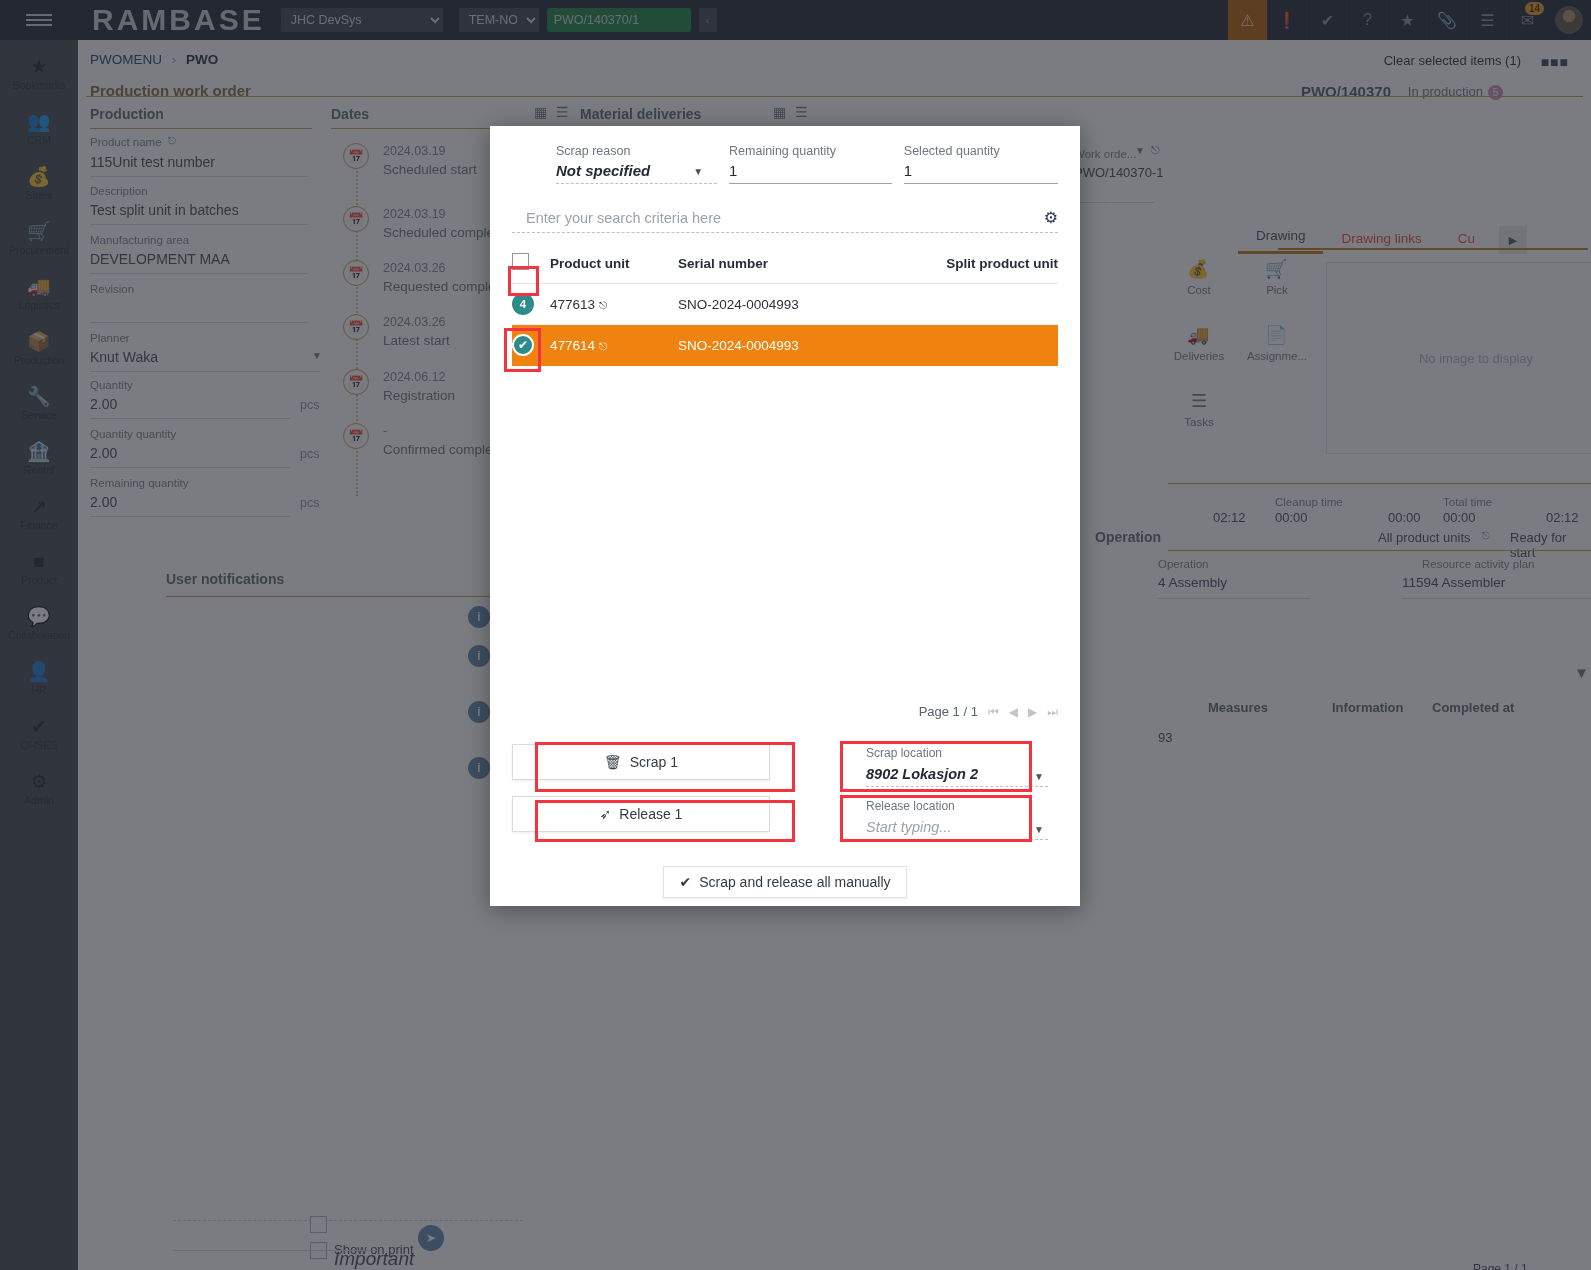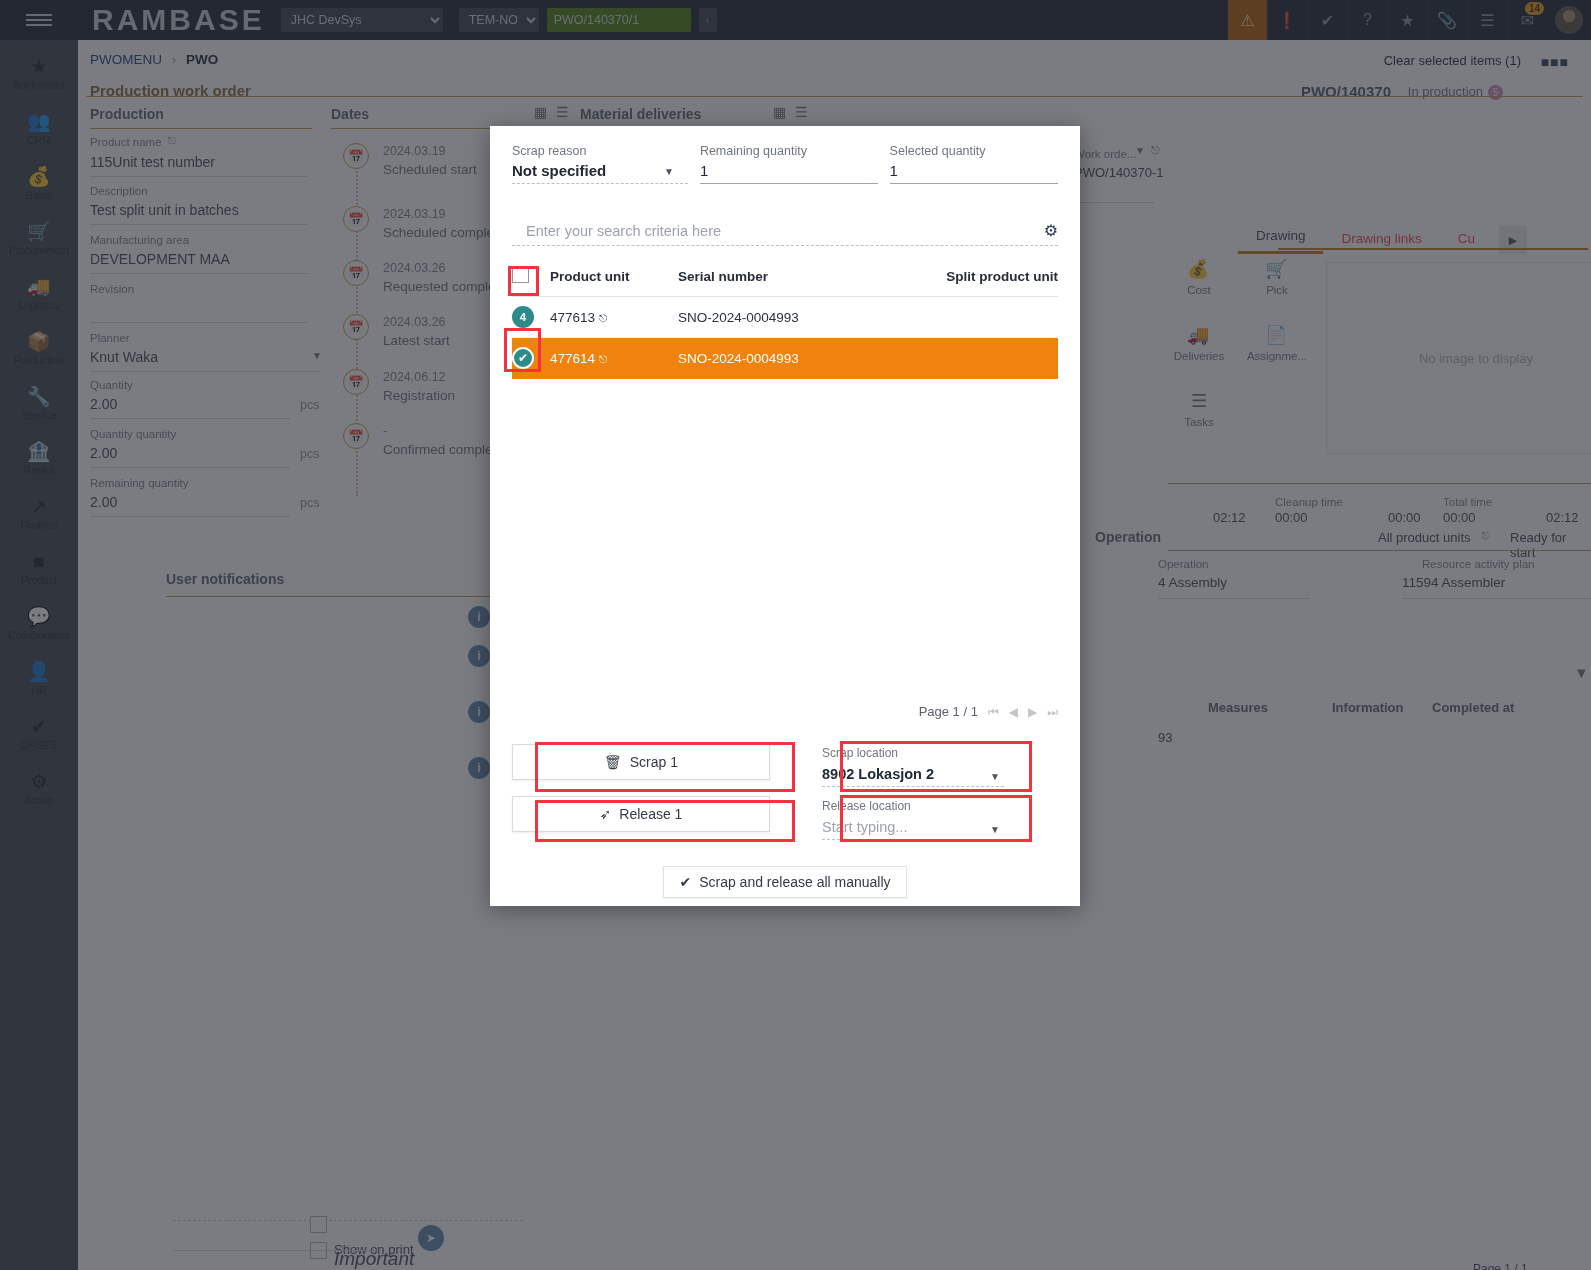--- a/index.html
+++ b/index.html
@@ -26,21 +26,21 @@
     margin-left: 14px; user-select: none;
   }
   .topsel {
     margin-left: 16px; height: 24px; background: #3b414f; border: none; color: #d4d7dd;
     font-size: 12.5px; padding: 0 6px; font-family: "Liberation Sans", sans-serif;
     border-radius: 2px;
   }
   .topsel.wide { width: 162px; }
   .topsel.mid  { width: 80px; }
   .topinput {
-    margin-left: 8px; height: 24px; width: 144px; background: #4d7c0f; border: none;
+    margin-left: 8px; height: 24px; width: 144px; background: #15803d; border: none;
     color: #d4d7dd; font-size: 12.5px; padding: 0 7px; border-radius: 2px;
     font-family: "Liberation Sans", sans-serif;
   }
   .topback {
     margin-left: 8px; width: 18px; height: 24px; background: #3b414f; color: #9ba0ab;
     font-size: 11px; display:flex; align-items:center; justify-content:center; border-radius:2px;
     cursor: pointer;
   }
   .topright { position: absolute; right: 0; top: 0; height: 40px; display: flex; align-items: stretch; }
   .ticon {
@@ -136,29 +136,29 @@
   .modal-head {
     height: 34px; border-bottom: 1px solid #e4e6e9; display:flex; align-items:center;
     padding: 0 14px; justify-content: space-between;
   }
   .modal-title { font-size: 14.5px; color: #2d3643; }
   .modal-close { font-size: 17px; color: #4b5361; cursor: pointer; line-height: 1; }
 
   .modal-body { padding: 18px 22px 0 22px; position: relative; height: 746px; }
 
   .frow { display:flex; gap: 0; }
-  .fld { position: relative; }
+  .fld { position: relative; margin-left: 44px; }
   .fld .lbl { font-size: 12.5px; color: #6e7681; margin-bottom: 4px; display:block; }
   .fld .val { font-size: 15px; color: #222a35; padding-bottom: 4px; }
   .fld .val.strong { font-weight: 700; }
-  .fld .dashed { border-bottom: 1px dashed #b9c0c9; }
+  .fld .dashed { border-bottom: 1px dashed #b9c0c9; font-style: italic; }
   .fld .solid  { border-bottom: 1px solid #9aa2ad; }
   .caret { position:absolute; right: 14px; bottom: 7px; font-size: 10px; color:#4b5361; }
 
-  .searchrow { margin-top: 35px; position: relative; }
+  .searchrow { margin-top: 22px; position: relative; }
   .searchrow .sinput {
     width: 100%; border: none; border-bottom: 1px dashed #b9c0c9; outline: none;
     font-size: 14.5px; color: #2a323d; padding: 4px 32px 6px 14px; background: transparent;
     font-family: "Liberation Sans", sans-serif;
   }
   .searchrow .sinput::placeholder { color: #9ba2ac; }
   .gearbtn { position:absolute; right: 0; bottom: 6px; font-size: 16px; color:#2b3a57; cursor:pointer; }
 
   table.ptable { width: 100%; border-collapse: collapse; margin-top: 14px; }
   table.ptable th {

